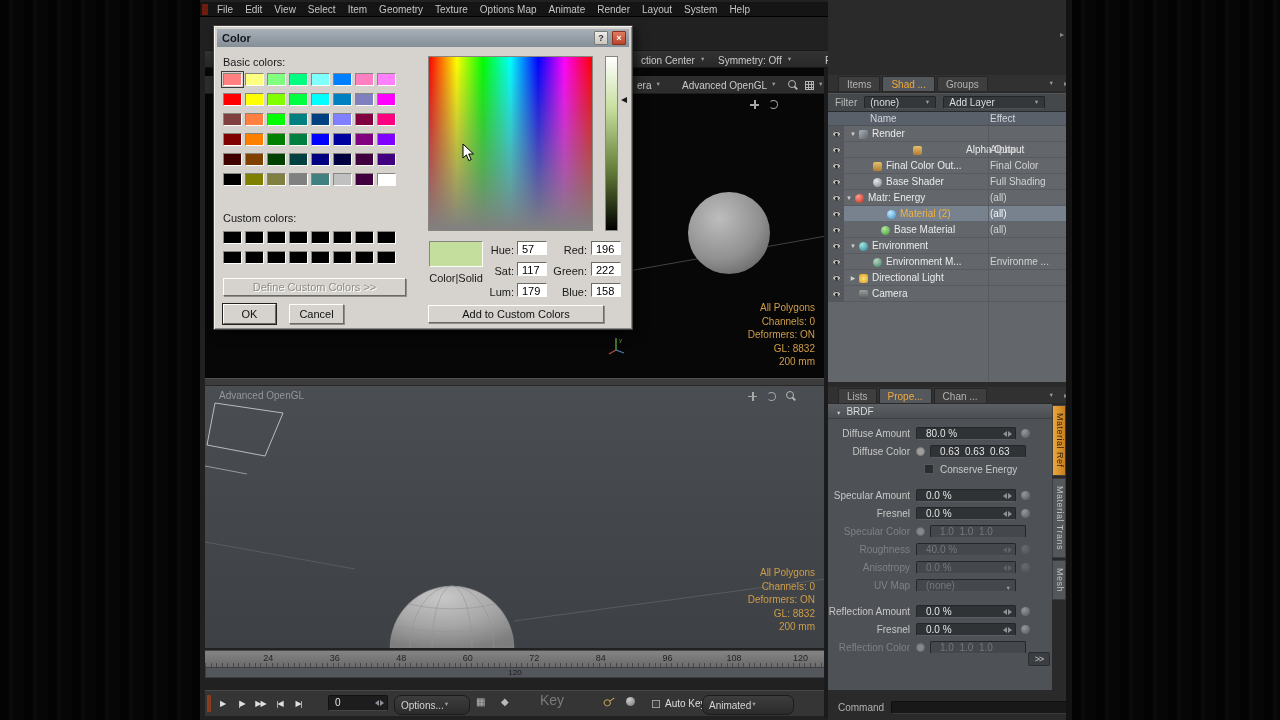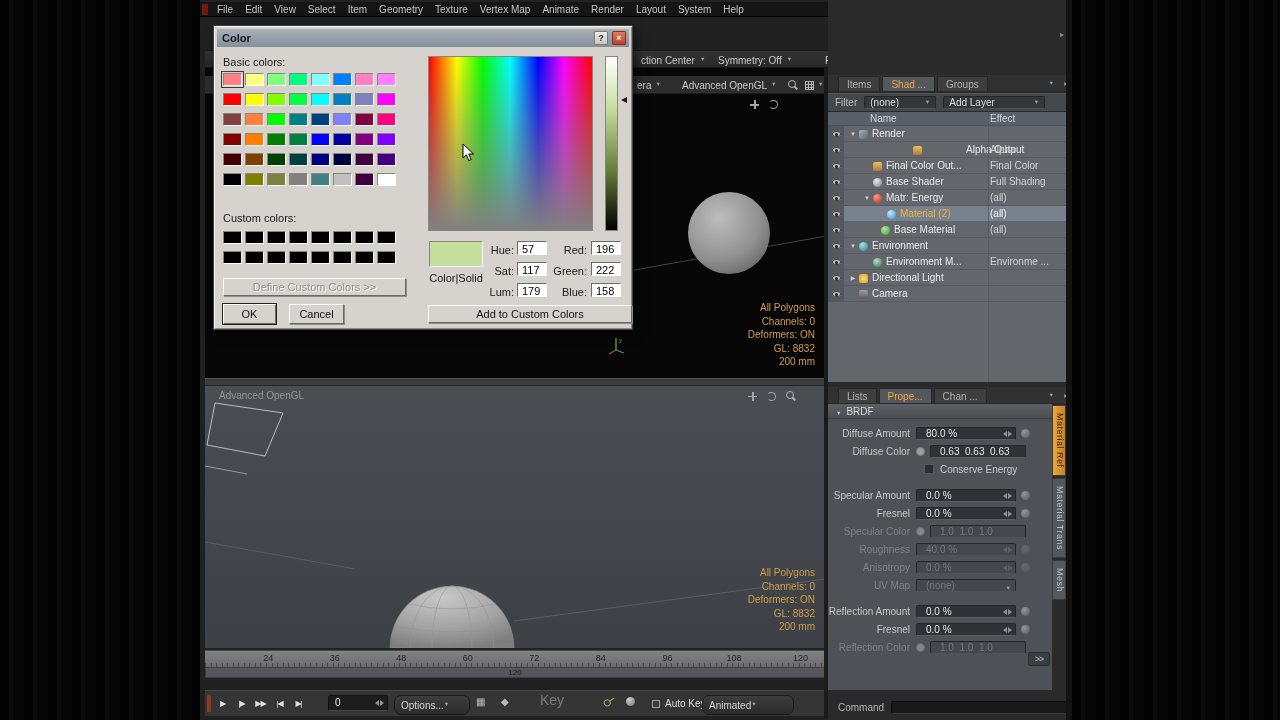--- a/index.html
+++ b/index.html
@@ -148,21 +148,21 @@
 .swatch-grid{position:absolute;display:grid;grid-template-columns:repeat(8,19px);column-gap:3px;row-gap:7px}
 #basic-grid{left:9px;top:47px}
 #custom-grid{left:9px;top:205px}
 .swatch{width:19px;height:13px;border:1px solid;border-color:#87867f #fdfdfb #fdfdfb #87867f}
 .swatch.selected{outline:1.5px solid #3c3c3c;outline-offset:1px}
 .btn95{position:absolute;background:#d6d3ce;border:1px solid;border-color:#fdfdfb #6b6a64 #6b6a64 #fdfdfb;box-shadow:1px 1px 0 #8f8e88;font-size:11px;color:#111;text-align:center;font-family:inherit}
 .btn95.disabled{color:#8e8d86;text-shadow:1px 1px 0 #fff}
 #define-btn{left:9px;top:252px;width:183px;height:18px;line-height:16px}
 #ok-btn{left:9px;top:278px;width:53px;height:20px;line-height:18px;box-shadow:0 0 0 1px #222,1px 1px 0 #8f8e88}
 #cancel-btn{left:75px;top:278px;width:55px;height:20px;line-height:18px}
-#addcustom-btn{left:214px;top:279px;width:204px;height:18px;line-height:16px}
+#addcustom-btn{left:214px;top:279px;width:176px;height:18px;line-height:16px}
 .grad-field{position:absolute;left:214px;top:30px;width:165px;height:175px;border:1px solid #87867f;background:linear-gradient(to bottom,rgba(128,128,128,0),#808080),linear-gradient(to right,#f00,#ff0 17%,#0f0 33%,#0ff 50%,#00f 67%,#f0f 83%,#f00)}
 .lum-bar{position:absolute;left:391px;top:30px;width:13px;height:175px;border:1px solid #87867f;background:linear-gradient(#fff,#c6de9d 30%,#657f3a 65%,#000)}
 .lum-arrow{position:absolute;left:407px;top:71px;width:0;height:0;border-top:3.5px solid transparent;border-bottom:3.5px solid transparent;border-right:6px solid #1a1a1a}
 .preview{position:absolute;left:215px;top:215px;width:54px;height:26px;border:1px solid;border-color:#87867f #fdfdfb #fdfdfb #87867f}
 .preview-label{position:absolute;left:209px;top:246px;width:66px;text-align:center;font-size:11px;color:#1a1a1a}
 .flabel{position:absolute;width:40px;text-align:right;font-size:11px;color:#1a1a1a}
 .numfield{position:absolute;width:30px;height:14px;background:#fff;border:1px solid;border-color:#6b6a64 #fdfdfb #fdfdfb #6b6a64;font-size:11px;line-height:15px;padding-left:4px;color:#000}
 .cursor{position:absolute;left:262px;top:143px;z-index:60}
 .info-line{white-space:nowrap}
 </style>
@@ -177,21 +177,21 @@
   <div class="menubar">
     <span class="menu-logo"></span>
     <span class="menu-items">
         <span class="menu-item">File</span>
         <span class="menu-item">Edit</span>
         <span class="menu-item">View</span>
         <span class="menu-item">Select</span>
         <span class="menu-item">Item</span>
         <span class="menu-item">Geometry</span>
         <span class="menu-item">Texture</span>
-        <span class="menu-item">Vertex Map</span>
+        <span class="menu-item">Options Map</span>
         <span class="menu-item">Animate</span>
         <span class="menu-item">Render</span>
         <span class="menu-item">Layout</span>
         <span class="menu-item">System</span>
         <span class="menu-item">Help</span>
       </span>
     <span class="menu-end">▸</span>
   </div>
 
   <div class="toolbar">
@@ -394,21 +394,21 @@
               <span class="expander"></span>
               <span class="ti icon-shader"></span>
               <span class="tree-name">Base Shader</span>
             </span>
             <span class="tree-effect">Full Shading</span>
           </div>
           <div class="tree-row">
             <span class="eye-cell">
               <span class="eye"></span>
             </span>
-            <span class="tree-body" style="padding-left: 18px;">
+            <span class="tree-body" style="">
               <span class="expander">▼</span>
               <span class="ti icon-material-red"></span>
               <span class="tree-name">Matr: Energy</span>
             </span>
             <span class="tree-effect">(all)</span>
           </div>
           <div class="tree-row selected">
             <span class="eye-cell">
               <span class="eye"></span>
             </span>

